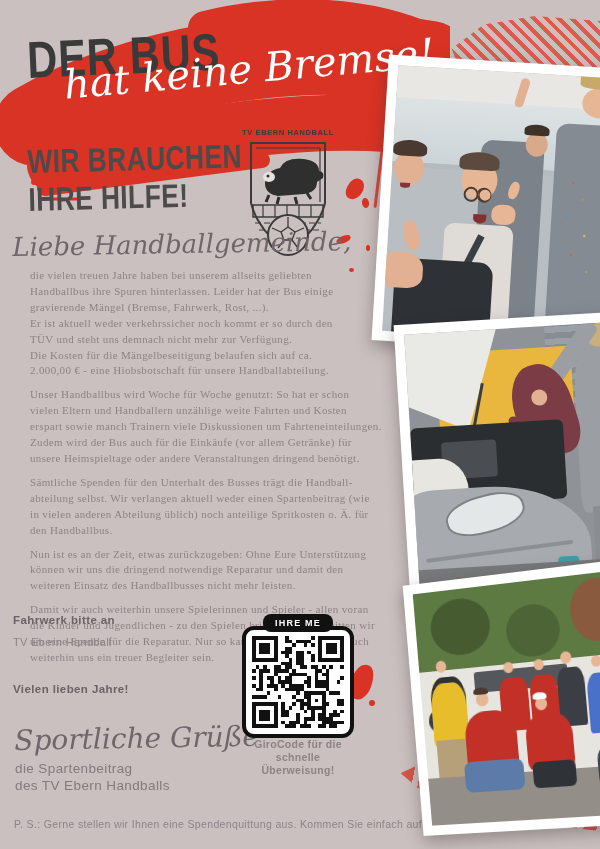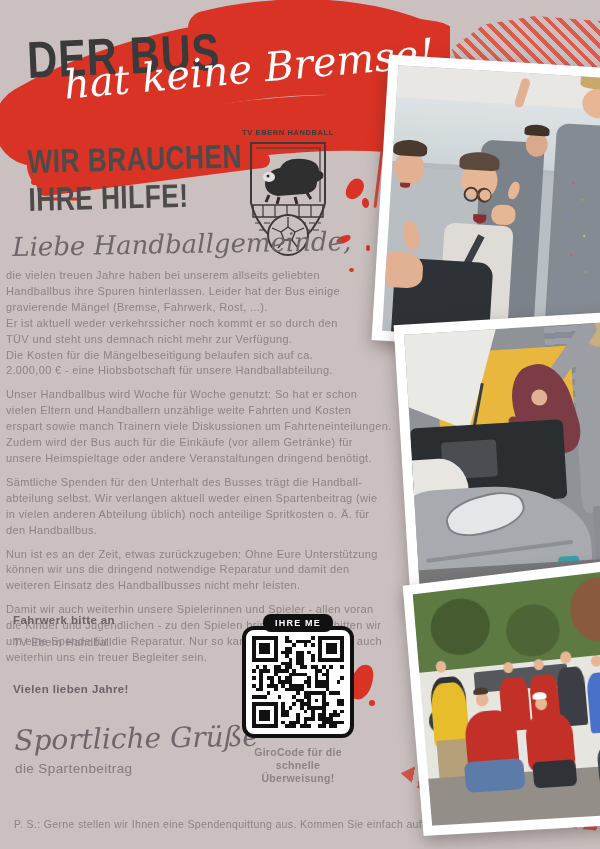--- a/index.html
+++ b/index.html
@@ -57,21 +57,21 @@
   
   .logo{position:absolute; left:238px; top:128px; width:100px; z-index:3; text-align:center;}
   .logo-name{font-size:7.5px; font-weight:bold; letter-spacing:.6px; color:#3b3b3b; white-space:nowrap;}
   .logo svg{margin-top:2px;}
   
   .salutation{
     position:absolute; left:12px; top:232px; z-index:3;
     font-family:"DejaVu Serif", serif; font-style:italic;
     font-size:26px; color:#6e666b; transform:rotate(-1deg); transform-origin:left top; white-space:nowrap;
   }
-  .paragraphs{position:absolute; left:6px; top:268px; width:424px; z-index:3;}
+  .paragraphs{position:absolute; left:30px; top:268px; width:424px; z-index:3;font-family:Liberation Serif, serif;}
   .para{
     margin:0 0 8px 0; font-size:11px; line-height:15.9px; letter-spacing:.35px;
     color:#8d8387; white-space:pre-line;
   }
   .donate-label{position:absolute; left:13px; top:614px; z-index:3; font-size:11.5px; font-weight:bold; letter-spacing:.4px; color:#6a6266;}
   .bank{position:absolute; left:13px; top:636px; z-index:3; font-size:11px; line-height:12.6px; letter-spacing:.35px; color:#8d8387;}
   .bank div{margin-bottom:1px;}
   .thanks{position:absolute; left:13px; top:683px; z-index:3; font-size:11.5px; font-weight:bold; letter-spacing:.4px; color:#6a6266;}
   .closing-script{
     position:absolute; left:14px; top:724px; z-index:3;
@@ -84,21 +84,21 @@
   .qr-block{position:absolute; left:238px; top:612px; width:120px; z-index:4; text-align:center;}
   .qr-pill{
     display:inline-block; position:relative; z-index:2; background:#111111; color:#ffffff;
     font-size:9px; font-weight:bold; letter-spacing:1.2px; padding:4px 12px; border-radius:8px;
   }
   .qr-frame{
     margin:-6px auto 0 auto; width:92px; height:92px; background:#ffffff;
     border:4px solid #111111; border-radius:12px; padding:6px; position:relative; z-index:1;
   }
   .qr-frame svg{display:block; width:92px; height:92px;}
-  .qr-caption{margin-top:8px; font-size:10.5px; font-weight:bold; line-height:13px; letter-spacing:.3px; color:#8d8387; white-space:pre-line;}
+  .qr-caption{margin-top:0; font-size:10.5px; font-weight:bold; line-height:13px; letter-spacing:.3px; color:#8d8387; white-space:pre-line;}
   
   .photo{position:absolute; background:#ffffff; padding:10px; box-shadow:0 6px 16px rgba(45,32,32,.35); z-index:5;}
   .pic{position:relative; overflow:hidden; width:100%; height:100%;}
   .pic *{position:absolute;}
   .photo-1{left:380px; top:62px; width:232px; height:266px; transform:rotate(3.5deg);}
   .photo-2{left:402px; top:318px; width:212px; height:262px; transform:rotate(-3.5deg); z-index:6;}
   .photo-3{left:408px; top:572px; width:205px; height:238px; transform:perspective(700px) rotateY(-10deg) rotate(-5deg); z-index:7;}
   
   .pic-bus{background:#b9bec3;}
   .p1-roof{left:0;top:0;right:0;height:16%;background:#e9e7e3;}
@@ -275,20 +275,21 @@
 
   <div class="donate-label">Fahrwerk bitte an</div>
   <div class="bank">
     <div>TV Ebern Handball</div>
   </div>
   <div class="thanks">Vielen lieben Jahre!</div>
 
   <div class="closing-script">Sportliche Grüße</div>
   <div class="closing-org">
     <div>die Spartenbeitrag</div>
+    <div>des TV Ebern Handballs</div>
   </div>
   <div class="ps-line">P. S.: Gerne stellen wir Ihnen eine Spendenquittung aus. Kommen Sie einfach auf uns zu.</div>
 
   <div class="qr-block">
     <div class="qr-pill">IHRE ME</div>
     <div class="qr-frame">
       <svg id="qr-svg" viewBox="0 0 25 25" shape-rendering="crispEdges">
           <rect x="0" y="0" width="25" height="25" fill="#ffffff"></rect>
           <rect x="9" y="0" width="1" height="1" fill="#111111"></rect>
           <rect x="16" y="0" width="1" height="1" fill="#111111"></rect>

